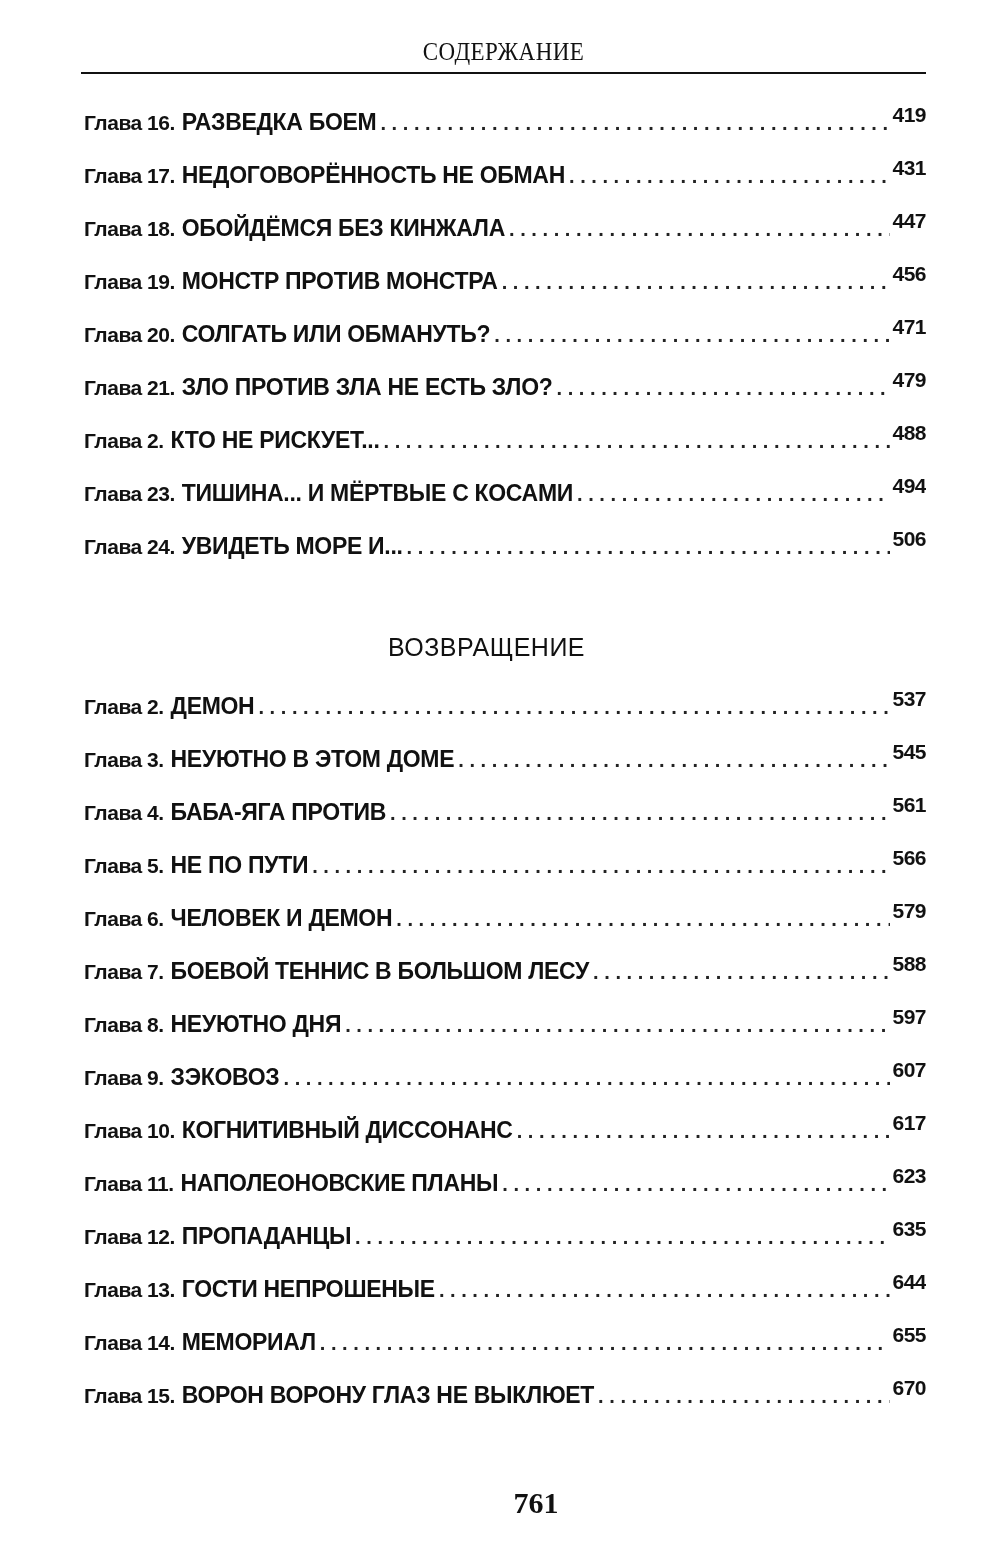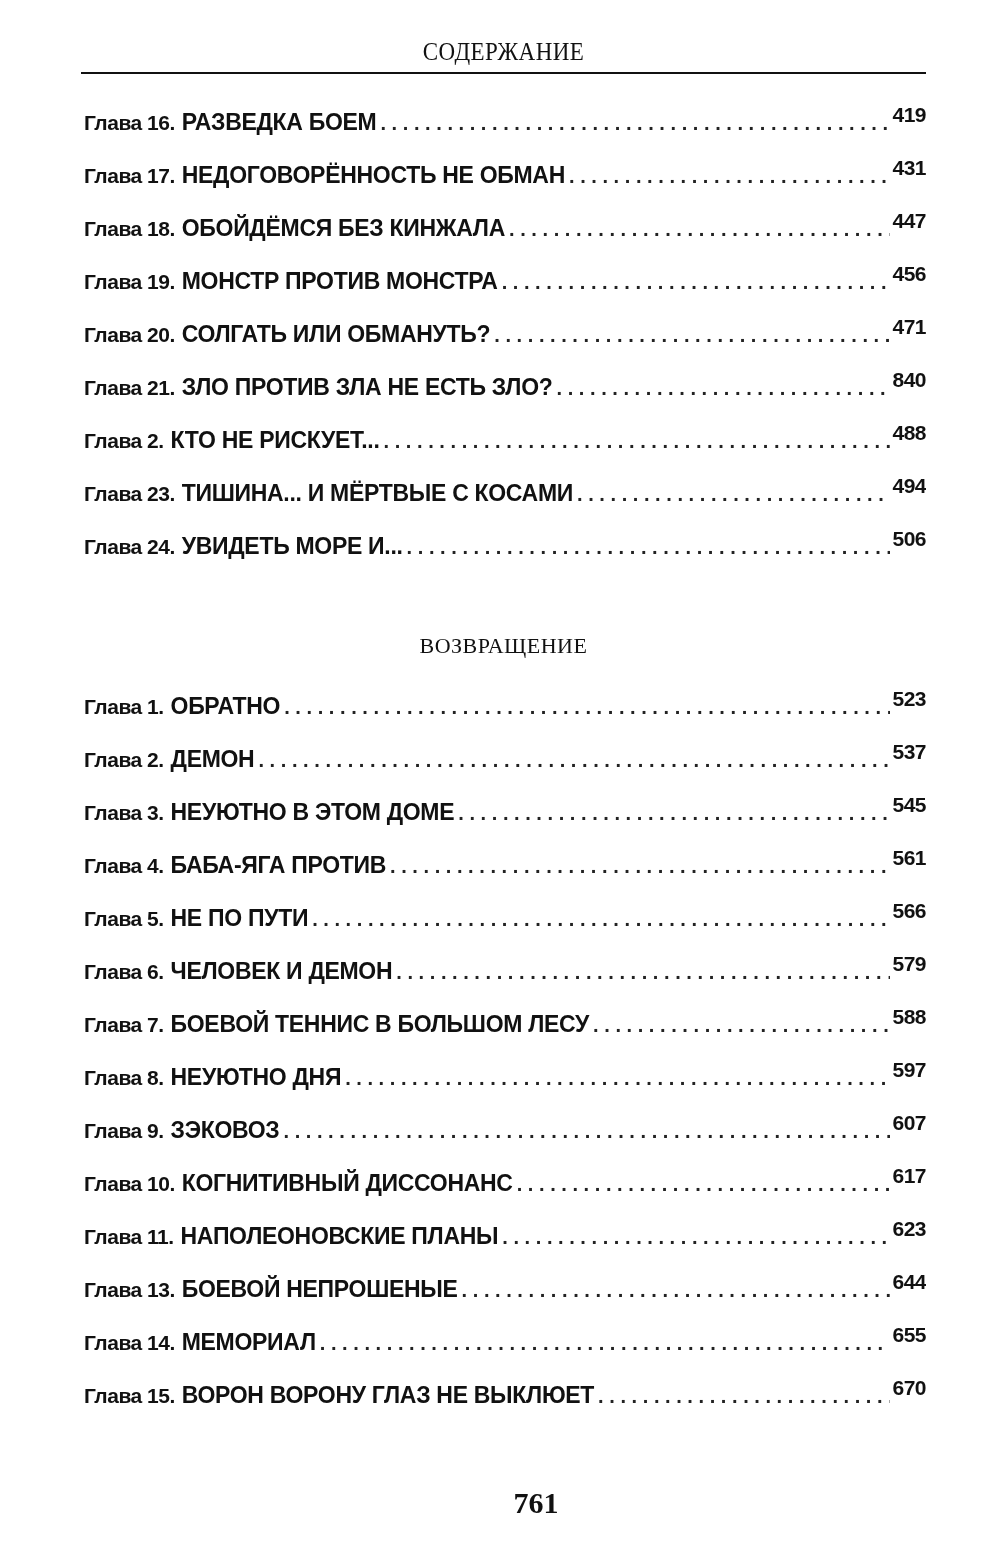--- a/index.html
+++ b/index.html
@@ -34,25 +34,25 @@
     .head-rule {
       position: absolute;
       left: 45px;
       top: 72px;
       width: 845px;
       height: 0;
       border-top: 2.5px solid #111;
     }
     .section-title {
       position: absolute;
-      left: 45px;
+      left: 28px;
       width: 845px;
       text-align: center;
-      font-family: Liberation Serif, serif;
-      font-size: 22px;
+      font-family: Liberation Sans, sans-serif;
+      font-size: 25px;
       letter-spacing: 0.5px;
     }
     .toc-list {
       position: absolute;
       left: 48px;
       width: 842px;
       margin: 0;
       padding: 0;
       list-style: none;
     }
@@ -144,21 +144,21 @@
     <li class="toc-entry">
       <span class="toc-prefix">Глава 20.</span>
       <span class="toc-title">СОЛГАТЬ ИЛИ ОБМАНУТЬ?</span>
       <span class="toc-leader"></span>
       <span class="toc-page">471</span>
     </li>
     <li class="toc-entry">
       <span class="toc-prefix">Глава 21.</span>
       <span class="toc-title">ЗЛО ПРОТИВ ЗЛА НЕ ЕСТЬ ЗЛО?</span>
       <span class="toc-leader"></span>
-      <span class="toc-page">840</span>
+      <span class="toc-page">479</span>
     </li>
     <li class="toc-entry">
       <span class="toc-prefix">Глава 2.</span>
       <span class="toc-title">КТО НЕ РИСКУЕТ...</span>
       <span class="toc-leader"></span>
       <span class="toc-page">488</span>
     </li>
     <li class="toc-entry">
       <span class="toc-prefix">Глава 23.</span>
       <span class="toc-title">ТИШИНА... И МЁРТВЫЕ С КОСАМИ</span>
@@ -170,26 +170,20 @@
       <span class="toc-title">УВИДЕТЬ МОРЕ И...</span>
       <span class="toc-leader"></span>
       <span class="toc-page">506</span>
     </li>
   </ul>
 
   <div class="section-title" style="top:633px;">ВОЗВРАЩЕНИЕ</div>
 
   <ul class="toc-list" style="top:680px;">
     <li class="toc-entry">
-      <span class="toc-prefix">Глава 1.</span>
-      <span class="toc-title">ОБРАТНО</span>
-      <span class="toc-leader"></span>
-      <span class="toc-page">523</span>
-    </li>
-    <li class="toc-entry">
       <span class="toc-prefix">Глава 2.</span>
       <span class="toc-title">ДЕМОН</span>
       <span class="toc-leader"></span>
       <span class="toc-page">537</span>
     </li>
     <li class="toc-entry">
       <span class="toc-prefix">Глава 3.</span>
       <span class="toc-title">НЕУЮТНО В ЭТОМ ДОМЕ</span>
       <span class="toc-leader"></span>
       <span class="toc-page">545</span>
@@ -236,22 +230,28 @@
       <span class="toc-leader"></span>
       <span class="toc-page">617</span>
     </li>
     <li class="toc-entry">
       <span class="toc-prefix">Глава 11.</span>
       <span class="toc-title">НАПОЛЕОНОВСКИЕ ПЛАНЫ</span>
       <span class="toc-leader"></span>
       <span class="toc-page">623</span>
     </li>
     <li class="toc-entry">
+      <span class="toc-prefix">Глава 12.</span>
+      <span class="toc-title">ПРОПАДАНЦЫ</span>
+      <span class="toc-leader"></span>
+      <span class="toc-page">635</span>
+    </li>
+    <li class="toc-entry">
       <span class="toc-prefix">Глава 13.</span>
-      <span class="toc-title">БОЕВОЙ НЕПРОШЕНЫЕ</span>
+      <span class="toc-title">ГОСТИ НЕПРОШЕНЫЕ</span>
       <span class="toc-leader"></span>
       <span class="toc-page">644</span>
     </li>
     <li class="toc-entry">
       <span class="toc-prefix">Глава 14.</span>
       <span class="toc-title">МЕМОРИАЛ</span>
       <span class="toc-leader"></span>
       <span class="toc-page">655</span>
     </li>
     <li class="toc-entry">

